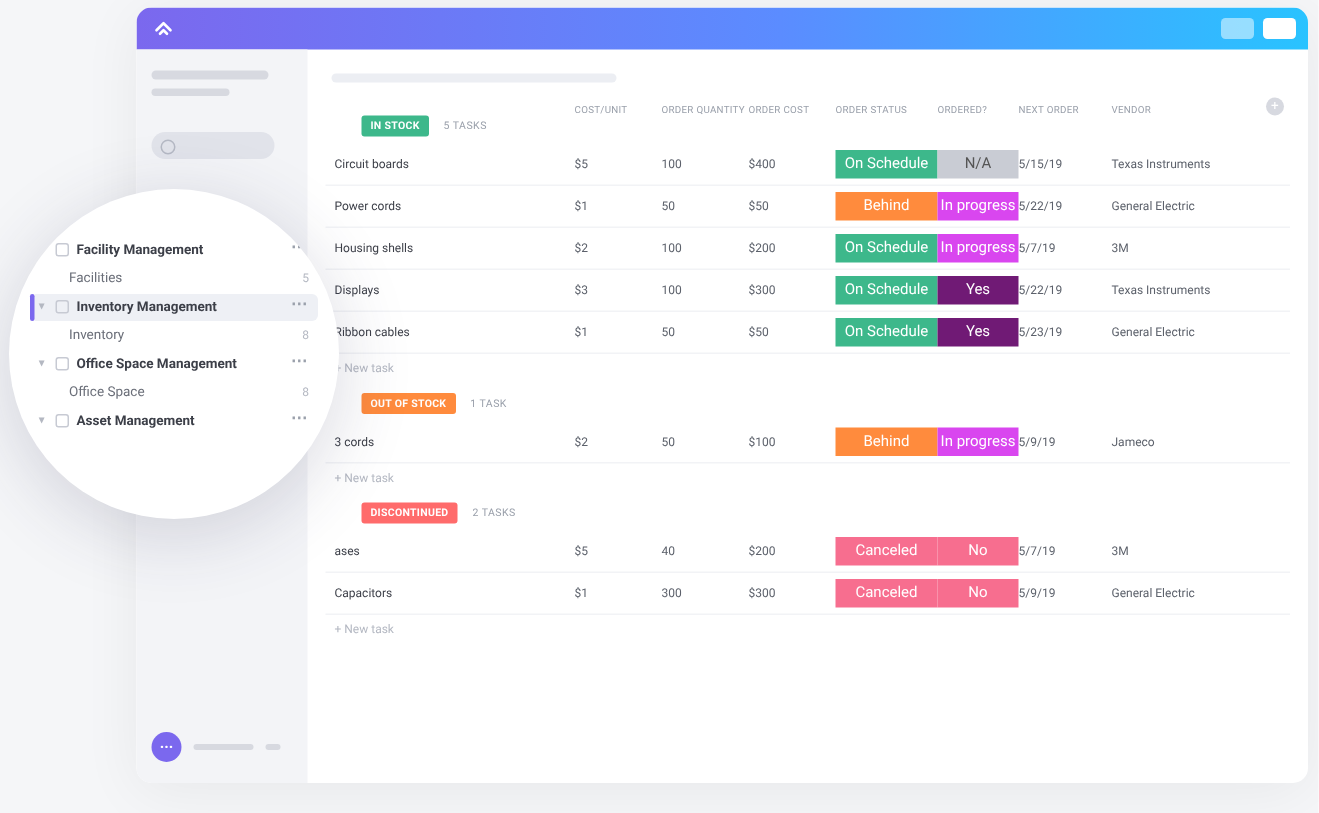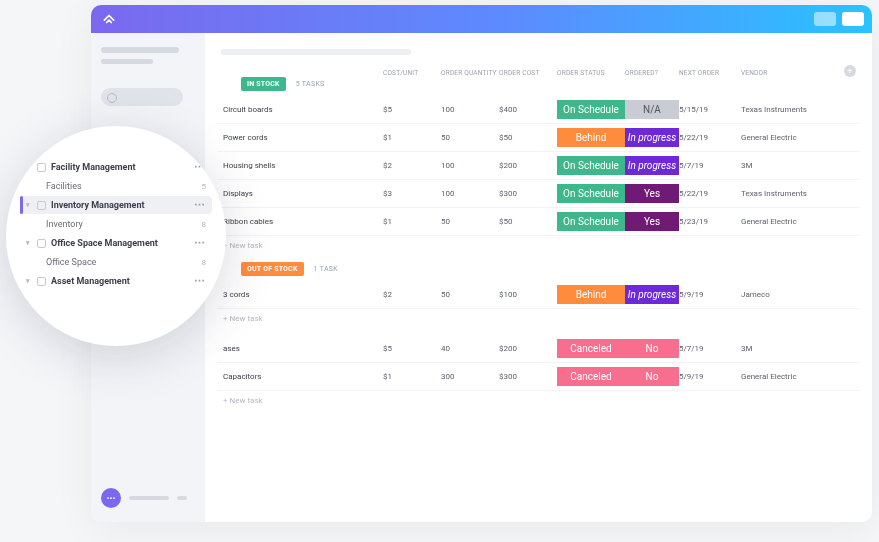--- a/index.html
+++ b/index.html
@@ -38,30 +38,30 @@
 
 .headers { display:grid; grid-template-columns: 160px 58px 58px 58px 68px 54px 62px 84px; font-size:6.5px; color:#9aa0ab; text-transform:uppercase; letter-spacing:.2px; padding-left:6px; align-items:center; position:relative; }
 .plus-circle { position:absolute; right:4px; top:-4px; width:12px; height:12px; border-radius:50%; background:#d7d9e0; display:flex; align-items:center; justify-content:center; color:#fff; font-size:9px; line-height:1; }
 
 .row { display:grid; grid-template-columns: 160px 58px 58px 58px 68px 54px 62px 84px; align-items:center; padding:4px 0 4px 6px; border-bottom:1px solid #f2f3f6; }
 .row .name { font-size:8px; color:#3c3f48; }
 .row .cell { font-size:8px; color:#5c616b; }
 .badge { font-size:10px; color:#fff; text-align:center; padding:4px 0; }
 .b-green { background:#3db88b; }
 .b-orange { background:#ff8b3d;text-align:center; }
-.b-purple { background:#6d28d9;font-style:italic; }
+.b-purple { background:#d946ef; }
 .b-teal { background:#701a75; }
 .b-rose { background:#f76e8f; }
 .b-grey { background:#c9ccd4; color:#555; }
 .newtask { font-size:8px; color:#b4b8c2; padding:5px 0 0 6px; }
 
 
 .popout { position:absolute; left:6px; top:126px; width:220px; height:220px; border-radius:50%; background:#fff; box-shadow:0 10px 50px rgba(50,50,90,0.18); z-index:20; overflow:hidden; padding:32px 14px 0 14px; }
 .popout .tree { font-size:9px; color:#3c3f48; }
-.tree-item { display:flex; align-items:center; gap:5px; padding:4px 6px; border-radius:4px; margin-bottom:1px; position:relative; }
+.tree-item { display:flex; align-items:flex-start; gap:5px; padding:4px 6px; border-radius:4px; margin-bottom:1px; position:relative; }
 .tree-item .arrow { width:6px; color:#b4b8c2; font-size:7px; }
 .tree-item .fold { width:9px; height:9px; border:1px solid #c7cad3; border-radius:2px; flex-shrink:0; }
 .tree-item.level-0 { font-weight:700; }
 .tree-item.level-1 { padding-left:26px; font-weight:400; color:#6a6e78; }
 .tree-item .count { margin-left:auto; font-size:8px; color:#b4b8c2; font-weight:400; }
 .tree-item .dots { margin-left:auto; color:#9aa0ab; font-size:11px; letter-spacing:1px; line-height:0.5; }
 .tree-item.active { background:#eef0f5; }
 .tree-item.active::before { content:""; position:absolute; left:0; top:0; bottom:0; width:3px; background:#7b68ee; border-radius:2px; }
 </style>
 </head>
@@ -175,20 +175,24 @@
               <span class="cell">50</span>
               <span class="cell">$100</span>
               <span class="badge b-orange">Behind</span>
               <span class="badge b-purple">In progress</span>
               <span class="cell">5/9/19</span>
               <span class="cell">Jameco</span>
             </div>
             <div class="newtask">+ New task</div>
           </div>
           <div class="group">
+            <div class="group-head">
+              <span class="status-chip chip-red">DISCONTINUED</span>
+              <span class="task-count">2 TASKS</span>
+            </div>
             <div class="row">
               <span class="name">ases</span>
               <span class="cell">$5</span>
               <span class="cell">40</span>
               <span class="cell">$200</span>
               <span class="badge b-rose">Canceled</span>
               <span class="badge b-rose">No</span>
               <span class="cell">5/7/19</span>
               <span class="cell">3M</span>
             </div>

